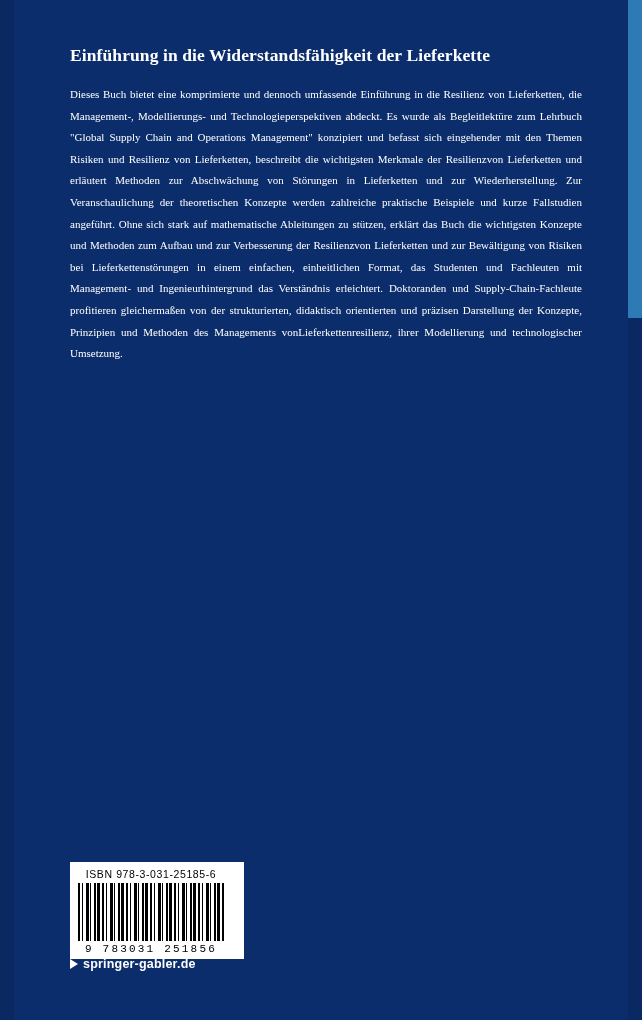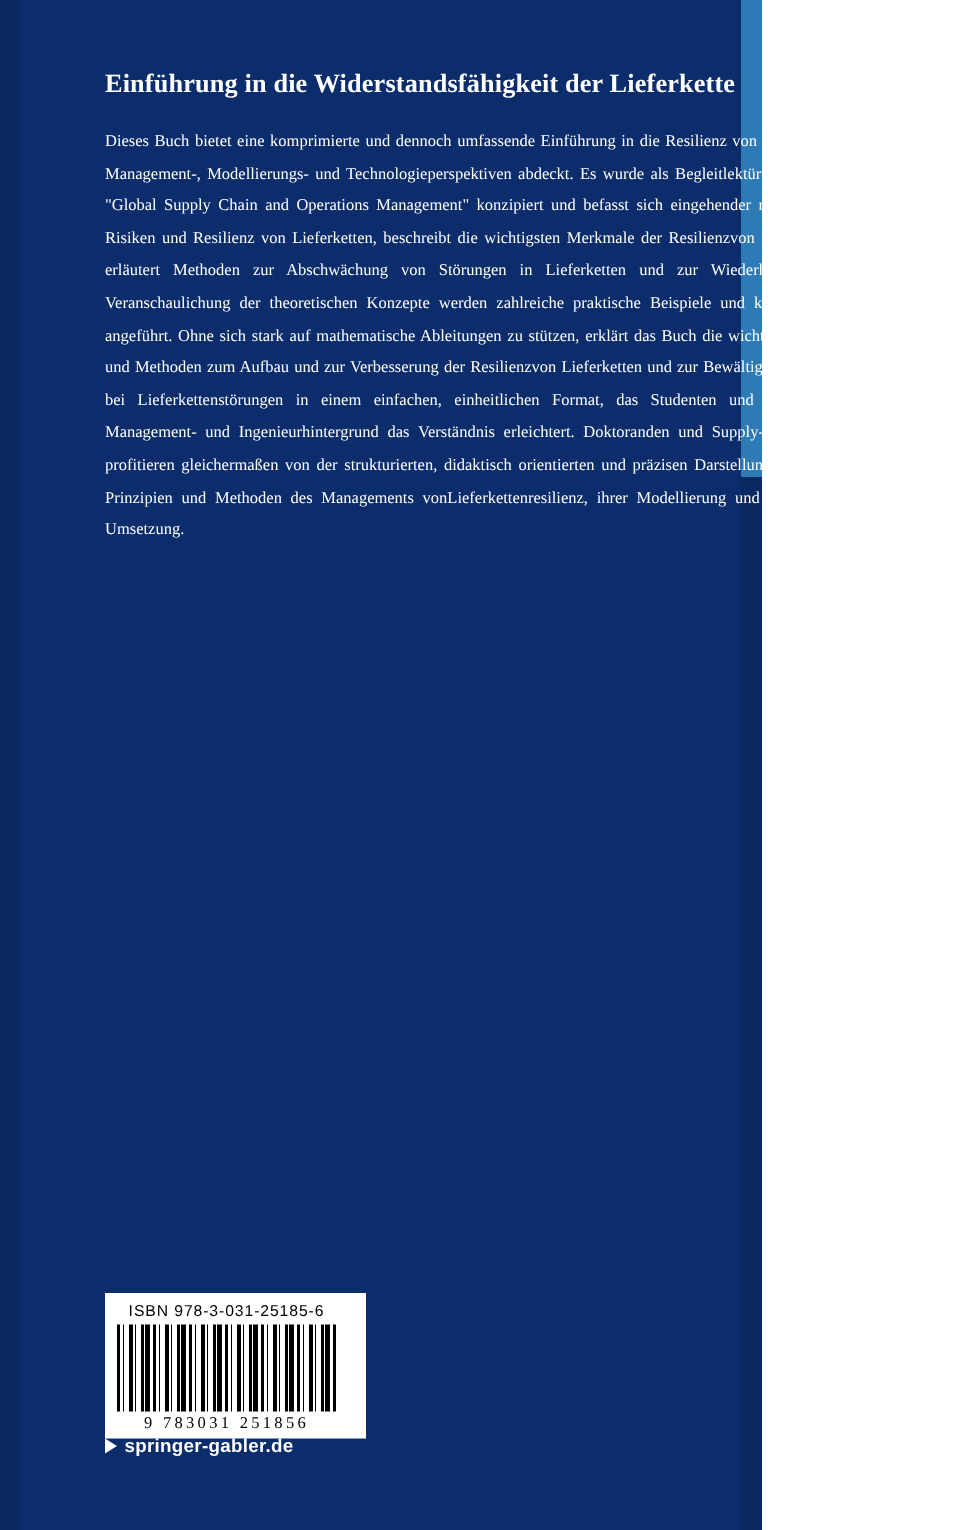--- a/index.html
+++ b/index.html
@@ -8,21 +8,21 @@
     background: #ffffff;
   }
   body {
     width: 642px;
     height: 1020px;
     overflow: hidden;
     font-family: "Liberation Serif", serif;
   }
   .back-cover {
     position: relative;
-    width: 508px;
+    width: 642px;
     height: 1020px;
     background: #0c2d6b;
     box-sizing: border-box;
   }
   
   .spine-edge {
     position: absolute;
     left: 0;
     top: 0;
     width: 14px;
@@ -96,21 +96,21 @@
       to right,
       #000 0px, #000 2px, #fff 2px, #fff 4px,
       #000 4px, #000 5px, #fff 5px, #fff 8px,
       #000 8px, #000 11px, #fff 11px, #fff 12px,
       #000 12px, #000 13px, #fff 13px, #fff 16px,
       #000 16px, #000 18px, #fff 18px, #fff 19px,
       #000 19px, #000 22px, #fff 22px, #fff 24px
     );
   }
   .barcode-digits {
-    font-family: Liberation Serif, serif;
+    font-family: Liberation Mono, monospace;
     font-size: 11px;
     color: #000000;
     letter-spacing: 2.2px;
     text-align: center;
     margin-top: 2px;
     white-space: nowrap;
   }
   .publisher {
     position: absolute;
     left: 70px;

